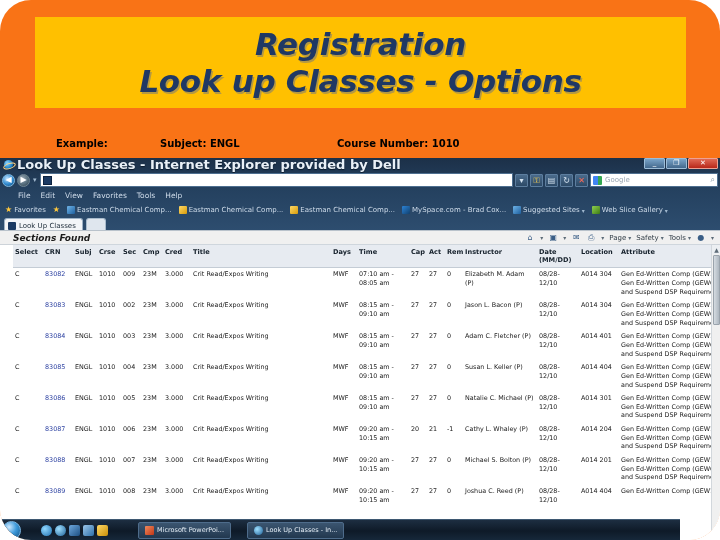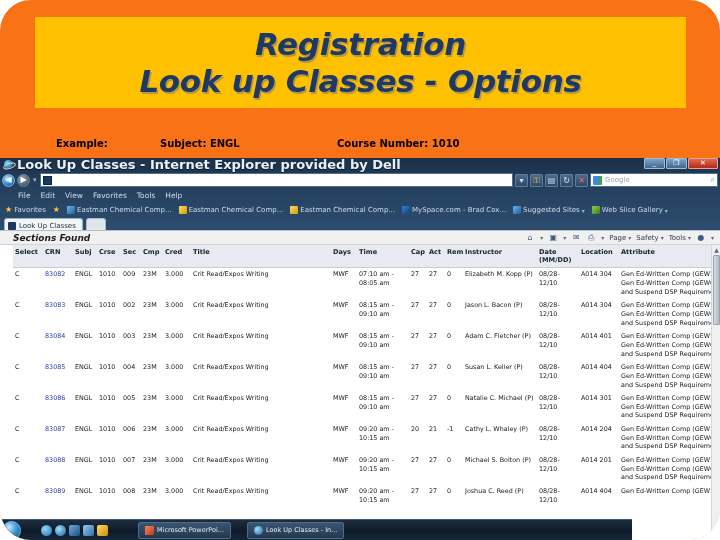--- a/index.html
+++ b/index.html
@@ -338,21 +338,21 @@
   }
   .vscroll .vsb-arrow {
     position: absolute; left: 0; width: 9px; height: 9px;
     color: #5d6b77; font-size: 6px; line-height: 9px; text-align: center;
     background: #eceff2;
   }
   .vscroll .vsb-arrow.up { top: 0; }
 
   
   .taskbar {
-    position: absolute; left: 0; bottom: 0; width: 632px; height: 21px;
+    position: absolute; left: 0; bottom: 0; width: 680px; height: 21px;
     background: linear-gradient(180deg,#1d2e41 0%,#0e1a28 55%,#16283a 100%);
     display: flex; align-items: center; gap: 16px; padding-left: 2px;
     border-top: 1px solid #3e5871;
   }
   .start-orb {
     width: 19px; height: 19px; border-radius: 50%; flex: 0 0 auto;
     background: radial-gradient(circle at 36% 30%, #cfe9ff 0%, #3e9bdc 45%, #0d4a7c 100%);
     border: 1px solid #7ab6e4;
   }
   .qlaunch { display: flex; align-items: center; gap: 3px; margin-left: 4px; }
@@ -564,21 +564,21 @@
                 <td>1010</td>
                 <td>009</td>
                 <td>23M</td>
                 <td>3.000</td>
                 <td>Crit Read/Expos Writing</td>
                 <td>MWF</td>
                 <td>07:10 am - 08:05 am</td>
                 <td>27</td>
                 <td>27</td>
                 <td>0</td>
-                <td>Elizabeth M. Kopp (P)</td>
+                <td>Elizabeth M. Adam (P)</td>
                 <td>08/28-12/10</td>
                 <td>A014 304</td>
                 <td>Gen Ed-Written Comp (GEW1) and Gen Ed-Written Comp (GEWC) and Suspend DSP Requirements</td>
               </tr>
               <tr>
                 <td>C</td>
                 <td class="crn"><a href="#">83083</a></td>
                 <td>ENGL</td>
                 <td>1010</td>
                 <td>002</td>

